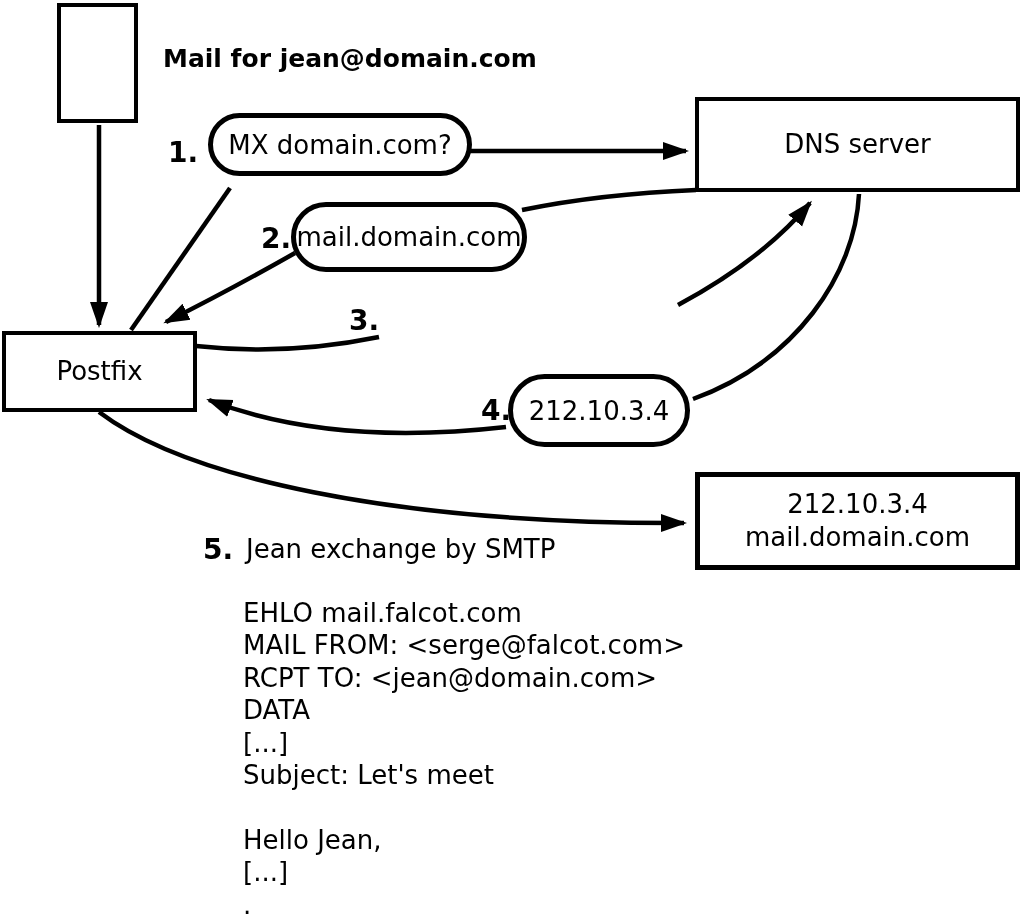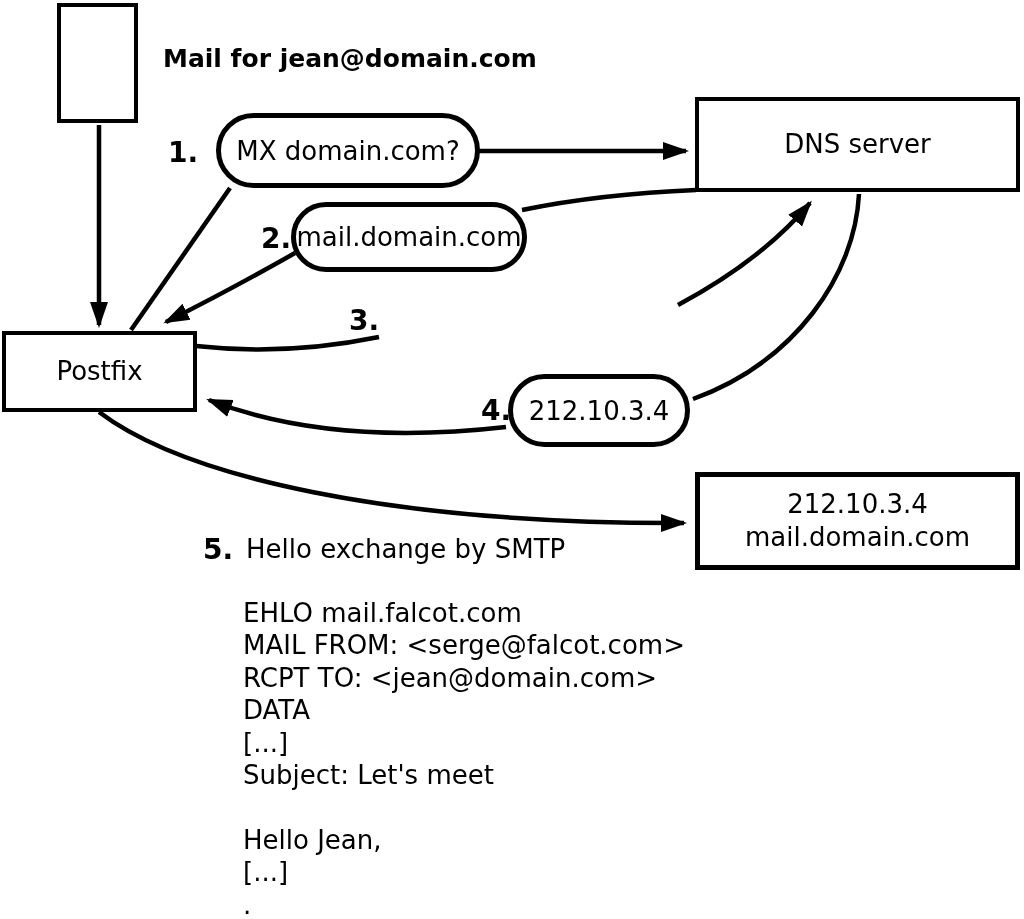--- a/index.html
+++ b/index.html
@@ -92,37 +92,37 @@
 
   <div class="node" style="left:695px;top:97px;width:325px;height:95px;">
     <span>DNS server</span>
   </div>
 
   <div class="node" style="left:695px;top:472px;width:325px;height:98px;border-width:5px;">
     <span>212.10.3.4</span>
     <span>mail.domain.com</span>
   </div>
 
-  <div class="pill" style="left:216px;top:113px;width:264px;height:75px;">
+  <div class="pill" style="left:208px;top:113px;width:264px;height:63px;">
     <span>MX domain.com?</span>
   </div>
   <div class="pill" style="left:291px;top:202px;width:236px;height:70px;">
     <span>mail.domain.com</span>
   </div>
   <div class="pill" style="left:508px;top:374px;width:182px;height:73px;">
     <span>212.10.3.4</span>
   </div>
 
   <div class="num" style="left:168px;top:138px;">1.</div>
   <div class="num" style="left:261px;top:224px;">2.</div>
   <div class="num" style="left:349px;top:306px;">3.</div>
   <div class="num" style="left:481px;top:396px;">4.</div>
   <div class="num" style="left:203px;top:535px;">5.</div>
 
-  <div class="step5-label">Hello exchange by SMTP</div>
+  <div class="step5-label">Jean exchange by SMTP</div>
 
   <div class="smtp">EHLO mail.falcot.com
 MAIL FROM: &lt;serge@falcot.com&gt;
 RCPT TO: &lt;jean@domain.com&gt;
 DATA
 [...]
 Subject: Let's meet
 
 Hello Jean,
 [...]

